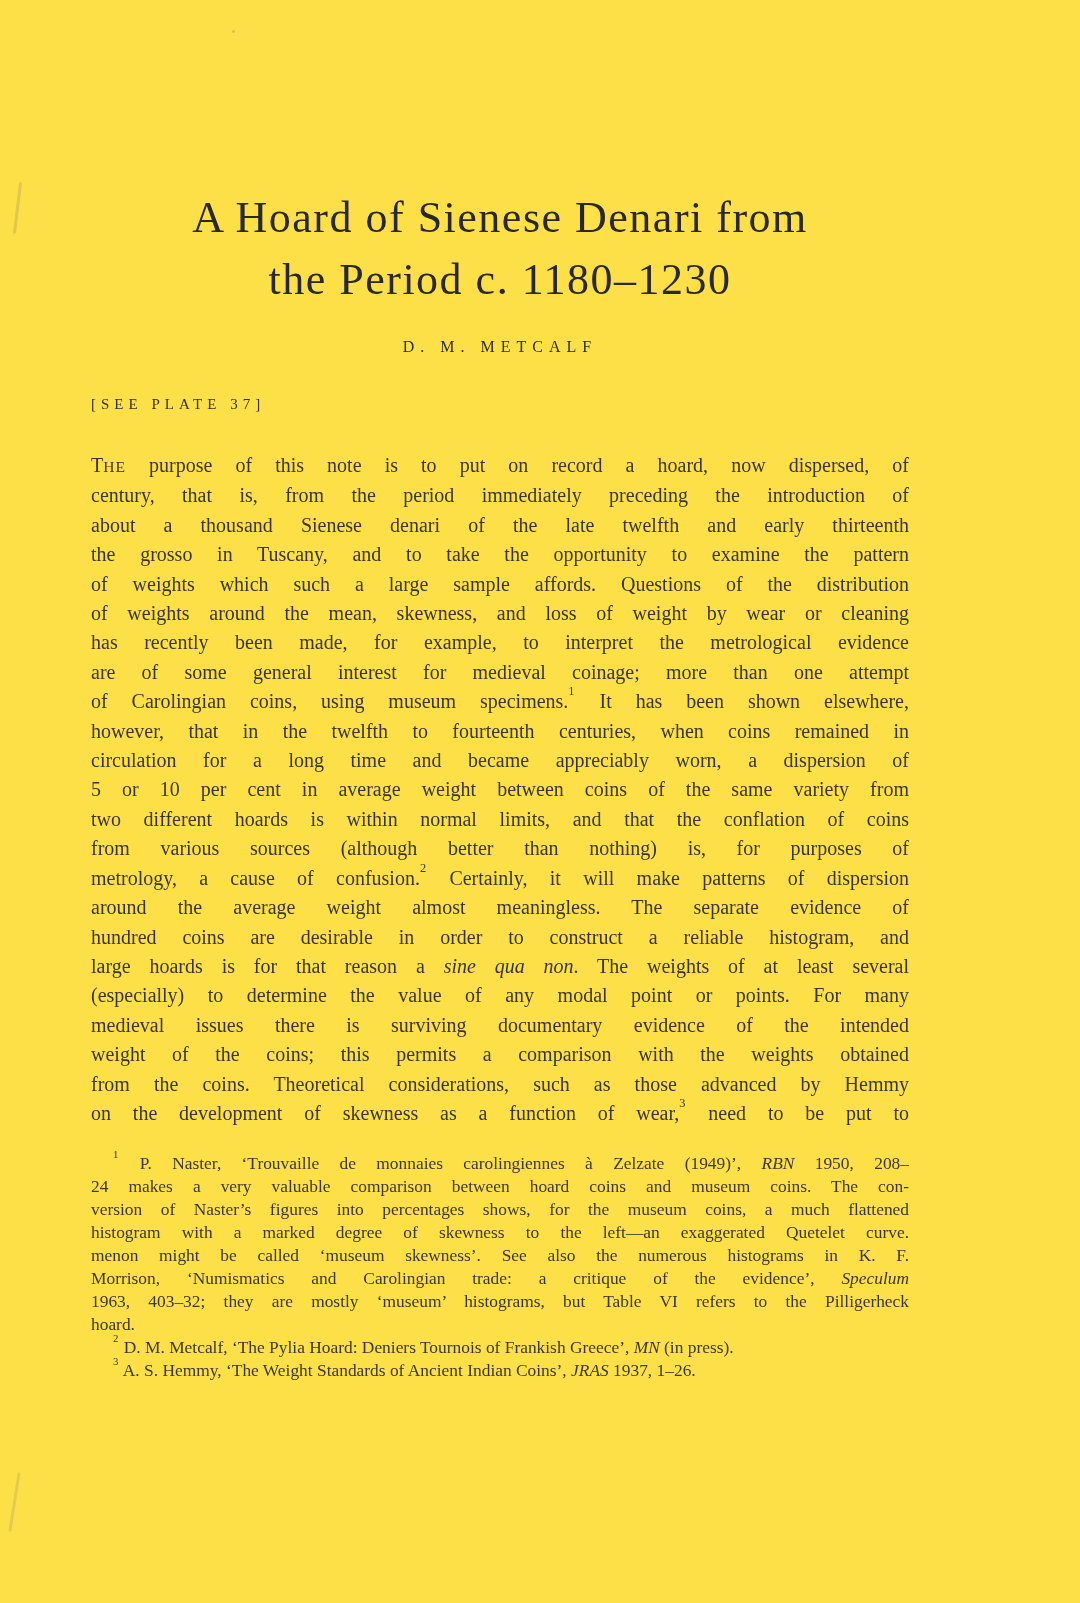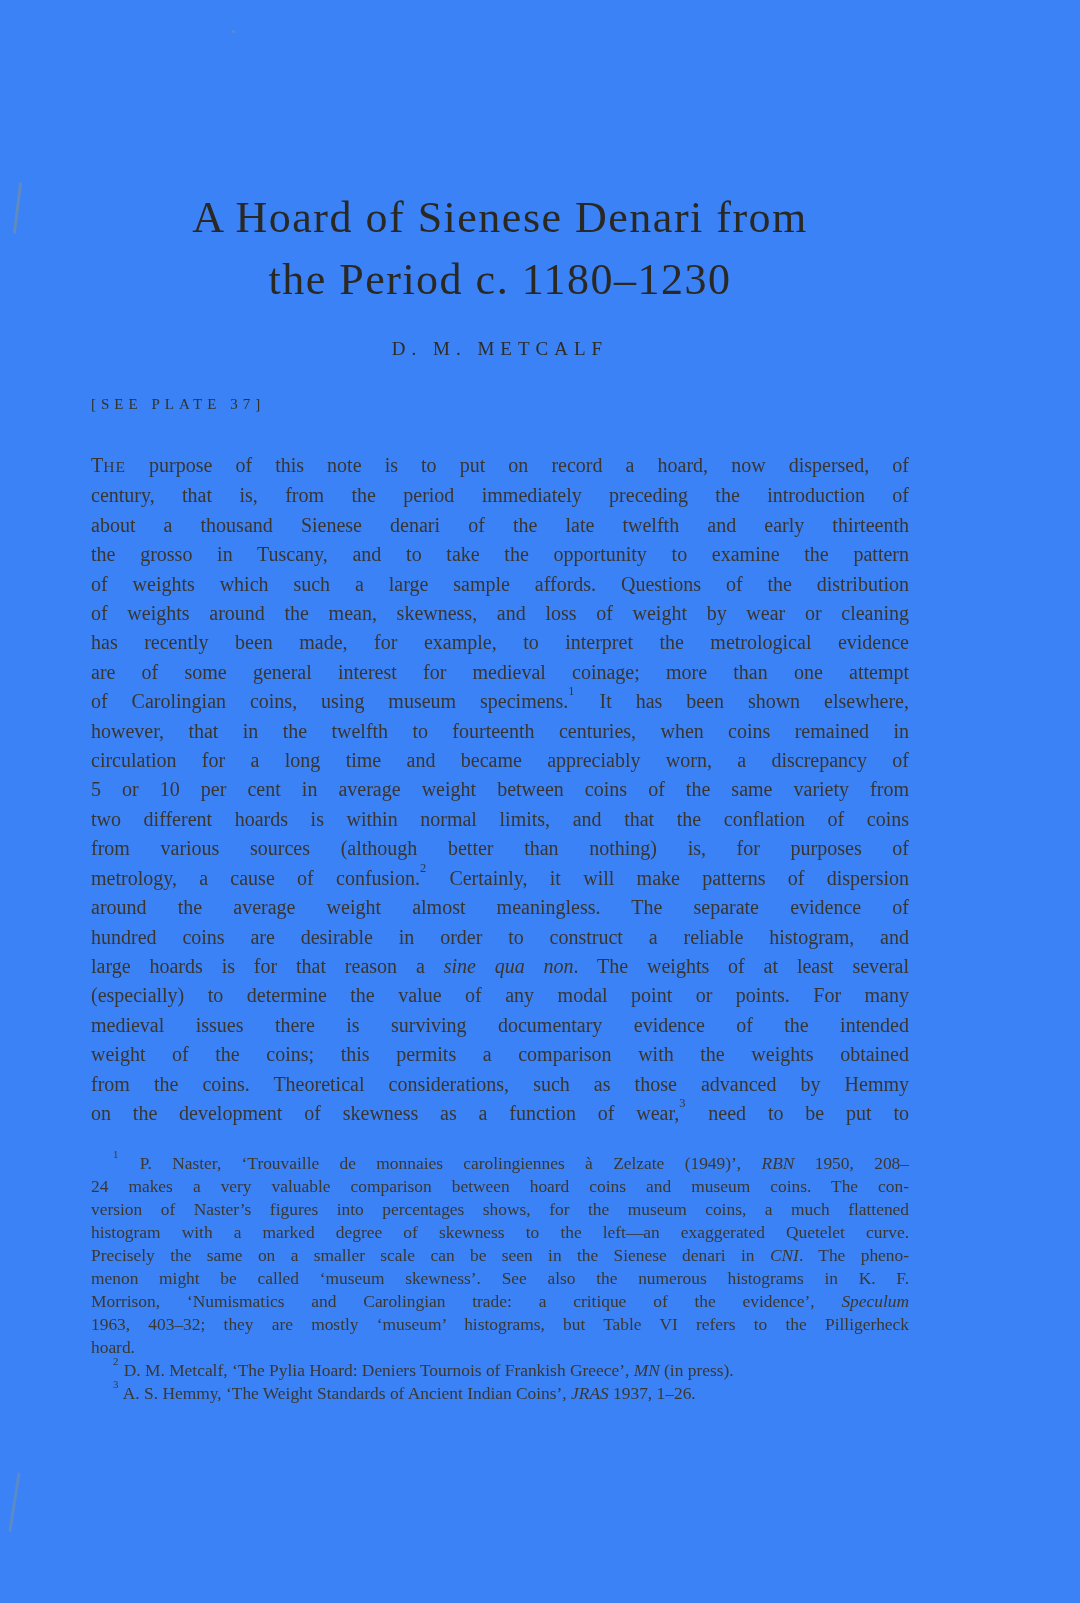--- a/index.html
+++ b/index.html
@@ -12,21 +12,21 @@
     overflow:hidden;
   }
   .col{position:absolute;left:91px;width:818px;}
   .title{
     top:187px;text-align:center;
     font-size:44px;line-height:62px;letter-spacing:1.5px;
     color:#2a2823;font-weight:400;
   }
   .author{
     top:338px;text-align:center;
-    font-size:19px;letter-spacing:6px;color:#2e2c26;
+    font-size:16px;letter-spacing:6px;color:#2e2c26;
   }
   .plate{
     top:396px;text-align:left;
     font-size:15px;letter-spacing:5px;color:#33312b;
   }
   .bodytext{
     top:451px;
     font-size:20px;line-height:29.4px;color:#393631;
   }
   .footnotes{
@@ -40,21 +40,21 @@
   sup{font-size:.62em;line-height:0;position:relative;top:-.42em;margin-right:1px;}
   
   .smudge{position:absolute;background:#a99c58;border-radius:2px;}
   .smudge-top{left:16px;top:182px;width:2.5px;height:52px;transform:rotate(7deg);opacity:.35;}
   .smudge-bottom{left:13px;top:1472px;width:2.5px;height:60px;transform:rotate(9deg);opacity:.30;}
   .speck{position:absolute;left:232px;top:30px;width:3px;height:3px;border-radius:50%;background:#9a958a;opacity:.45;}
 </style>
 </head>
 <body>
 
-<div class="page" style="background: #3b82f6; color: rgb(57, 54, 49);">
+<div class="page" style="background: #fde047; color: rgb(57, 54, 49);">
 
   <span class="speck"></span>
   <span class="smudge smudge-top"></span>
   <span class="smudge smudge-bottom"></span>
 
   <div class="col title" style="color: rgb(42, 40, 35);">
     <div>A Hoard of Sienese Denari from</div>
     <div>the Period c. 1180–1230</div>
   </div>
 
@@ -66,41 +66,40 @@
       <div class="line jl">T<span class="sc">HE</span> purpose of this note is to put on record a hoard, now dispersed, of</div>
       <div class="line jl">century, that is, from the period immediately preceding the introduction of</div>
       <div class="line jl">about a thousand Sienese denari of the late twelfth and early thirteenth</div>
       <div class="line jl">the grosso in Tuscany, and to take the opportunity to examine the pattern</div>
       <div class="line jl">of weights which such a large sample affords. Questions of the distribution</div>
       <div class="line jl">of weights around the mean, skewness, and loss of weight by wear or cleaning</div>
       <div class="line jl">has recently been made, for example, to interpret the metrological evidence</div>
       <div class="line jl">are of some general interest for medieval coinage; more than one attempt</div>
       <div class="line jl">of Carolingian coins, using museum specimens.<sup>1</sup> It has been shown elsewhere,</div>
       <div class="line jl">however, that in the twelfth to fourteenth centuries, when coins remained in</div>
-      <div class="line jl">circulation for a long time and became appreciably worn, a discrepancy of</div>
+      <div class="line jl">circulation for a long time and became appreciably worn, a dispersion of</div>
       <div class="line jl">5 or 10 per cent in average weight between coins of the same variety from</div>
       <div class="line jl">two different hoards is within normal limits, and that the conflation of coins</div>
       <div class="line jl">from various sources (although better than nothing) is, for purposes of</div>
       <div class="line jl">metrology, a cause of confusion.<sup>2</sup> Certainly, it will make patterns of dispersion</div>
       <div class="line jl">around the average weight almost meaningless. The separate evidence of</div>
       <div class="line jl">hundred coins are desirable in order to construct a reliable histogram, and</div>
       <div class="line jl">large hoards is for that reason a <i>sine qua non</i>. The weights of at least several</div>
       <div class="line jl">(especially) to determine the value of any modal point or points. For many</div>
       <div class="line jl">medieval issues there is surviving documentary evidence of the intended</div>
       <div class="line jl">weight of the coins; this permits a comparison with the weights obtained</div>
       <div class="line jl">from the coins. Theoretical considerations, such as those advanced by Hemmy</div>
       <div class="line jl">on the development of skewness as a function of wear,<sup>3</sup> need to be put to</div>
     </div>
 
   <div class="col footnotes">
       <div class="line jl ind"><sup>1</sup> P. Naster, ‘Trouvaille de monnaies carolingiennes à Zelzate (1949)’, <i>RBN</i> 1950, 208–</div>
       <div class="line jl">24 makes a very valuable comparison between hoard coins and museum coins. The con-</div>
       <div class="line jl">version of Naster’s figures into percentages shows, for the museum coins, a much flattened</div>
       <div class="line jl">histogram with a marked degree of skewness to the left—an exaggerated Quetelet curve.</div>
-      <div class="line jl">Precisely the same on a smaller scale can be seen in the Sienese denari in <i>CNI</i>. The pheno-</div>
       <div class="line jl">menon might be called ‘museum skewness’. See also the numerous histograms in K. F.</div>
       <div class="line jl">Morrison, ‘Numismatics and Carolingian trade: a critique of the evidence’, <i>Speculum</i></div>
       <div class="line jl">1963, 403–32; they are mostly ‘museum’ histograms, but Table VI refers to the Pilligerheck</div>
       <div class="line">hoard.</div>
       <div class="line ind"><sup>2</sup> D. M. Metcalf, ‘The Pylia Hoard: Deniers Tournois of Frankish Greece’, <i>MN</i> (in press).</div>
       <div class="line ind"><sup>3</sup> A. S. Hemmy, ‘The Weight Standards of Ancient Indian Coins’, <i>JRAS</i> 1937, 1–26.</div>
     </div>
 
 </div>
 

